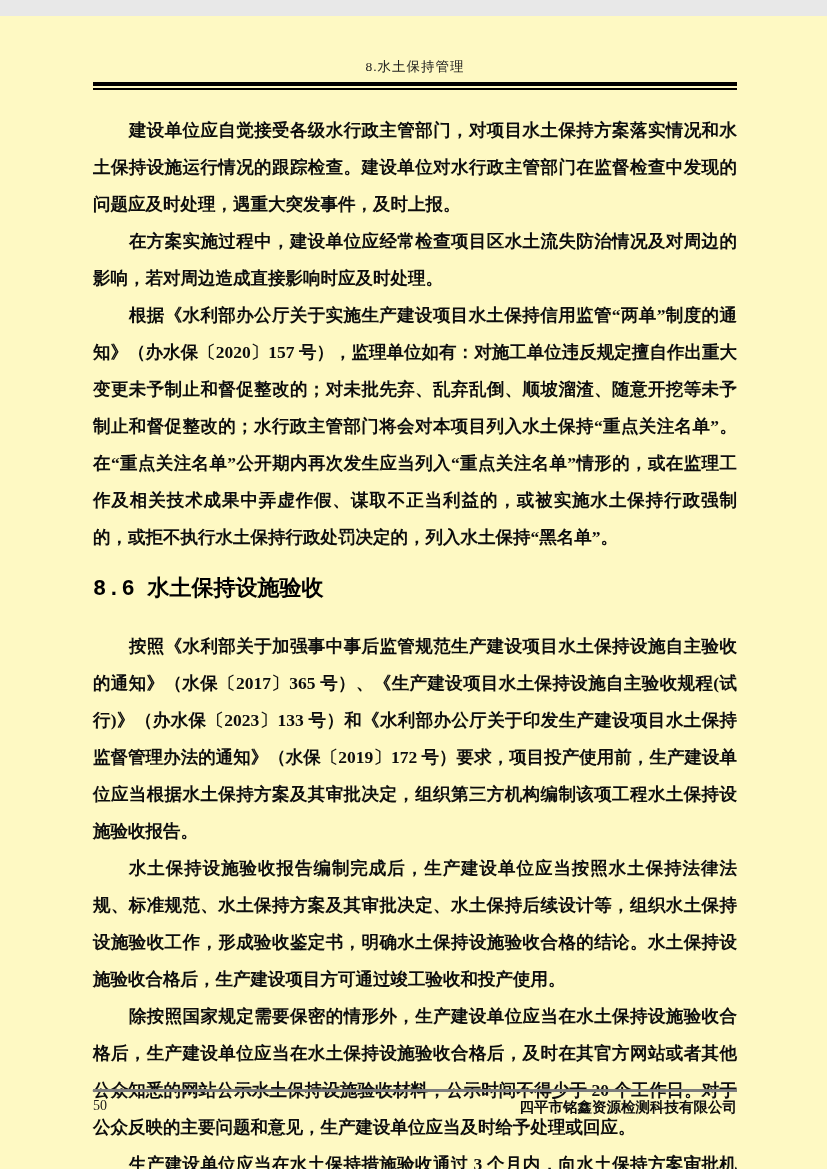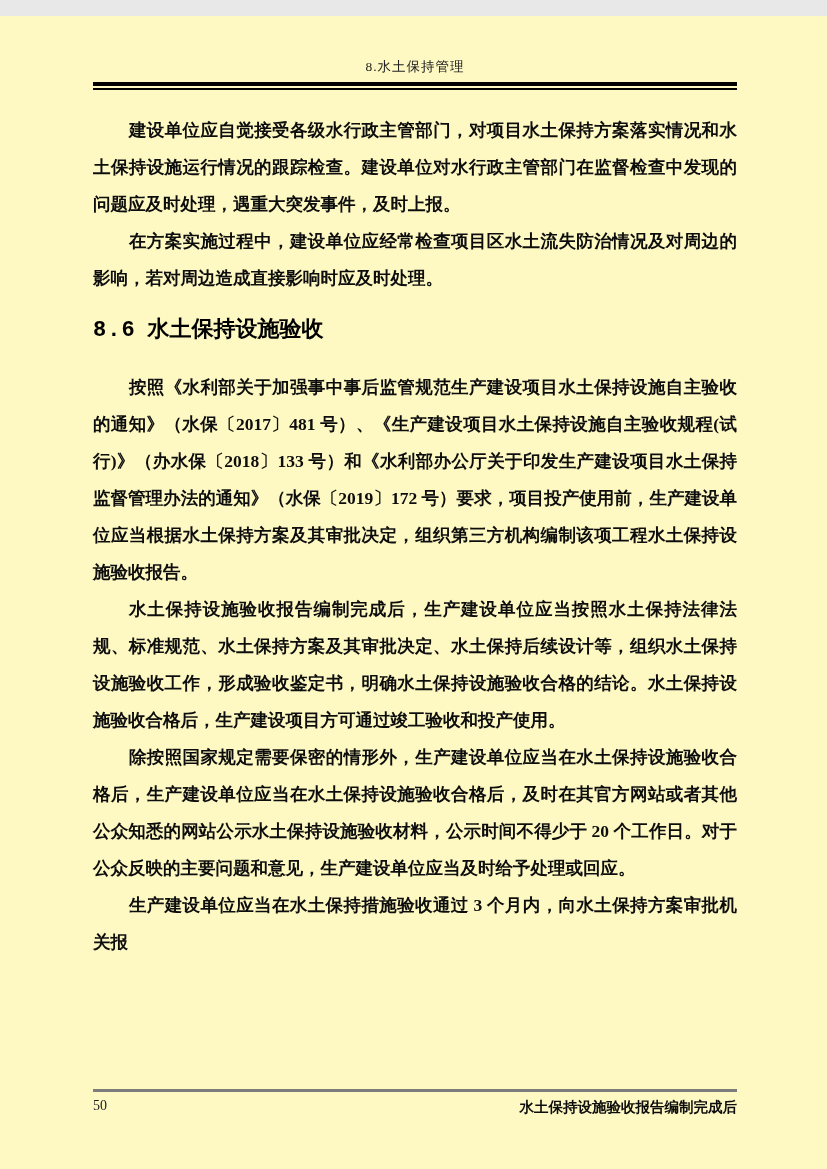--- a/index.html
+++ b/index.html
@@ -88,28 +88,29 @@
   <div class="running-head">8.水土保持管理</div>
   <div class="header-rule">
     <div class="thick"></div>
     <div class="gap"></div>
     <div class="thin"></div>
   </div>
 
   <div class="body-text">
     <p>建设单位应自觉接受各级水行政主管部门，对项目水土保持方案落实情况和水土保持设施运行情况的跟踪检查。建设单位对水行政主管部门在监督检查中发现的问题应及时处理，遇重大突发事件，及时上报。</p>
     <p>在方案实施过程中，建设单位应经常检查项目区水土流失防治情况及对周边的影响，若对周边造成直接影响时应及时处理。</p>
+    <p>根据《水利部办公厅关于实施生产建设项目水土保持信用监管“两单”制度的通知》（办水保〔2020〕157 号），监理单位如有：对施工单位违反规定擅自作出重大变更未予制止和督促整改的；对未批先弃、乱弃乱倒、顺坡溜渣、随意开挖等未予制止和督促整改的；水行政主管部门将会对本项目列入水土保持“重点关注名单”。在“重点关注名单”公开期内再次发生应当列入“重点关注名单”情形的，或在监理工作及相关技术成果中弄虚作假、谋取不正当利益的，或被实施水土保持行政强制的，或拒不执行水土保持行政处罚决定的，列入水土保持“黑名单”。</p>
 
     <h2 class="section-heading">
       <span class="num">8.6</span><span>水土保持设施验收</span>
     </h2>
 
-    <p>按照《水利部关于加强事中事后监管规范生产建设项目水土保持设施自主验收的通知》（水保〔2017〕481 号）、《生产建设项目水土保持设施自主验收规程(试行)》（办水保〔2018〕133 号）和《水利部办公厅关于印发生产建设项目水土保持监督管理办法的通知》（水保〔2019〕172 号）要求，项目投产使用前，生产建设单位应当根据水土保持方案及其审批决定，组织第三方机构编制该项工程水土保持设施验收报告。</p>
+    <p>按照《水利部关于加强事中事后监管规范生产建设项目水土保持设施自主验收的通知》（水保〔2017〕365 号）、《生产建设项目水土保持设施自主验收规程(试行)》（办水保〔2023〕133 号）和《水利部办公厅关于印发生产建设项目水土保持监督管理办法的通知》（水保〔2019〕172 号）要求，项目投产使用前，生产建设单位应当根据水土保持方案及其审批决定，组织第三方机构编制该项工程水土保持设施验收报告。</p>
     <p>水土保持设施验收报告编制完成后，生产建设单位应当按照水土保持法律法规、标准规范、水土保持方案及其审批决定、水土保持后续设计等，组织水土保持设施验收工作，形成验收鉴定书，明确水土保持设施验收合格的结论。水土保持设施验收合格后，生产建设项目方可通过竣工验收和投产使用。</p>
     <p>除按照国家规定需要保密的情形外，生产建设单位应当在水土保持设施验收合格后，生产建设单位应当在水土保持设施验收合格后，及时在其官方网站或者其他公众知悉的网站公示水土保持设施验收材料，公示时间不得少于 20 个工作日。对于公众反映的主要问题和意见，生产建设单位应当及时给予处理或回应。</p>
     <p>生产建设单位应当在水土保持措施验收通过 3 个月内，向水土保持方案审批机关报</p>
   </div>
 
   <div class="footer-rule"></div>
   <div class="footer-pageno">50</div>
-  <div class="footer-company">水土保持设施验收报告编制完成后</div>
+  <div class="footer-company">四平市铭鑫资源检测科技有限公司</div>
 
 </div>
 
 </body></html>

